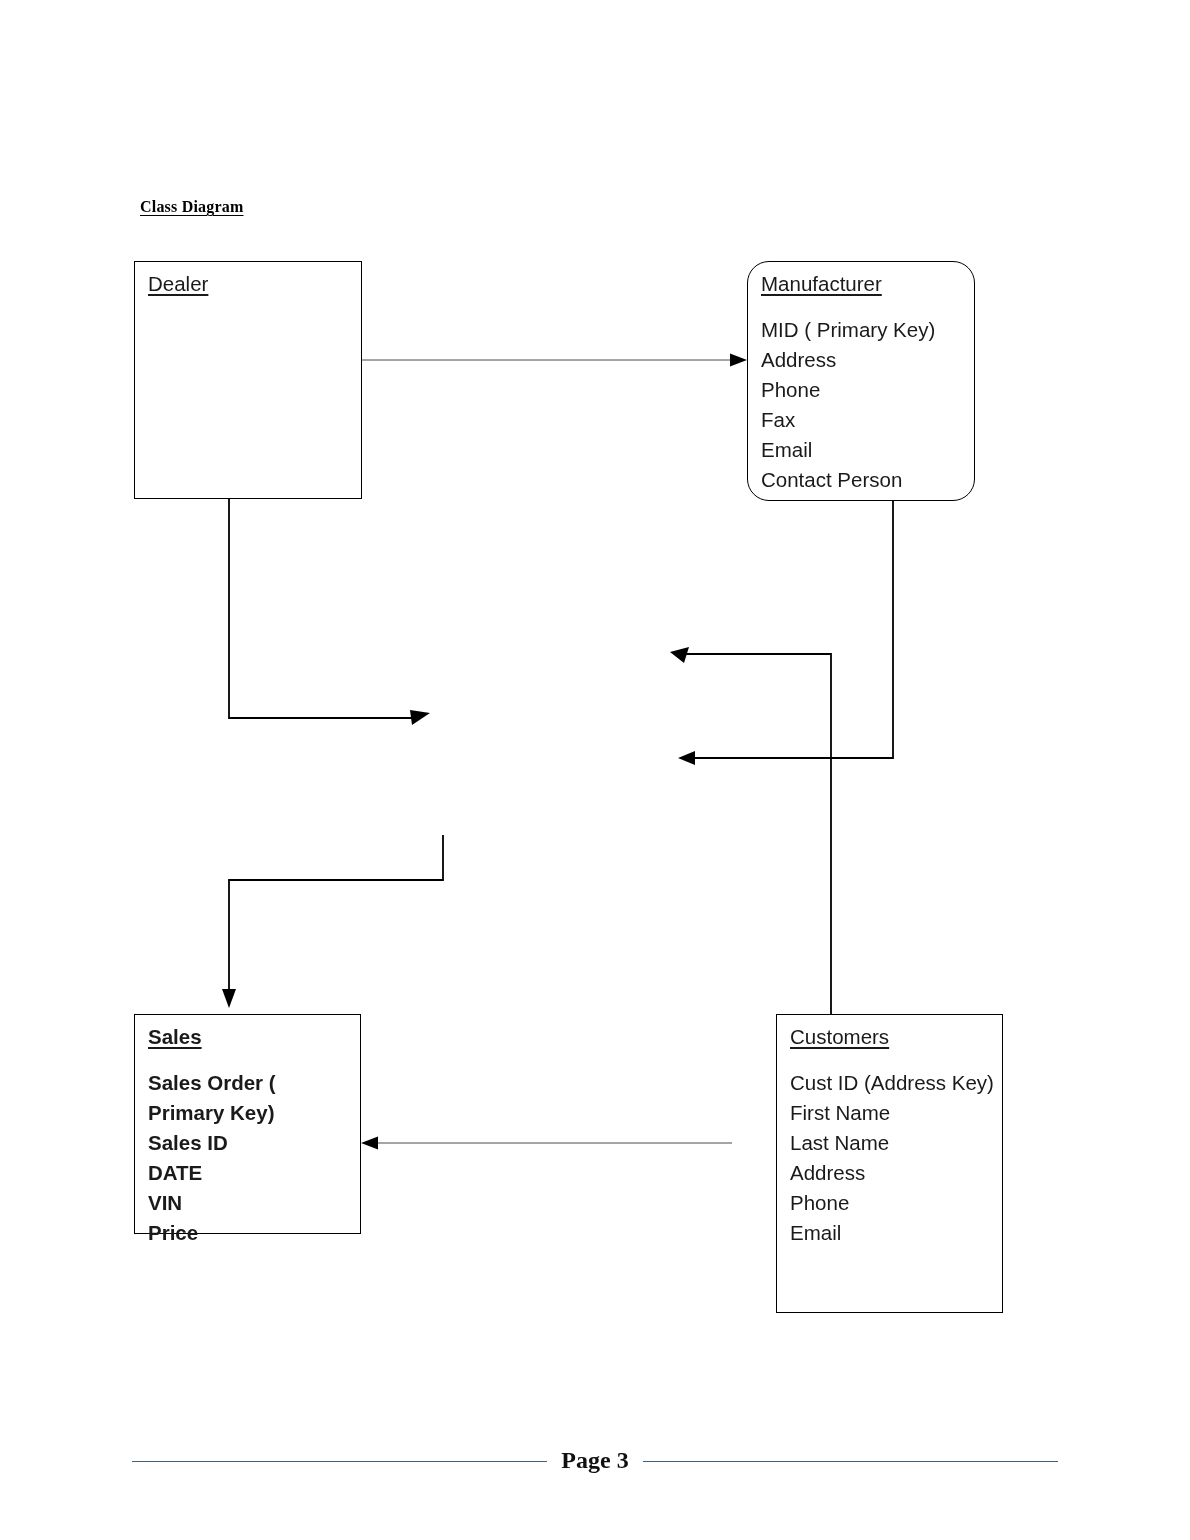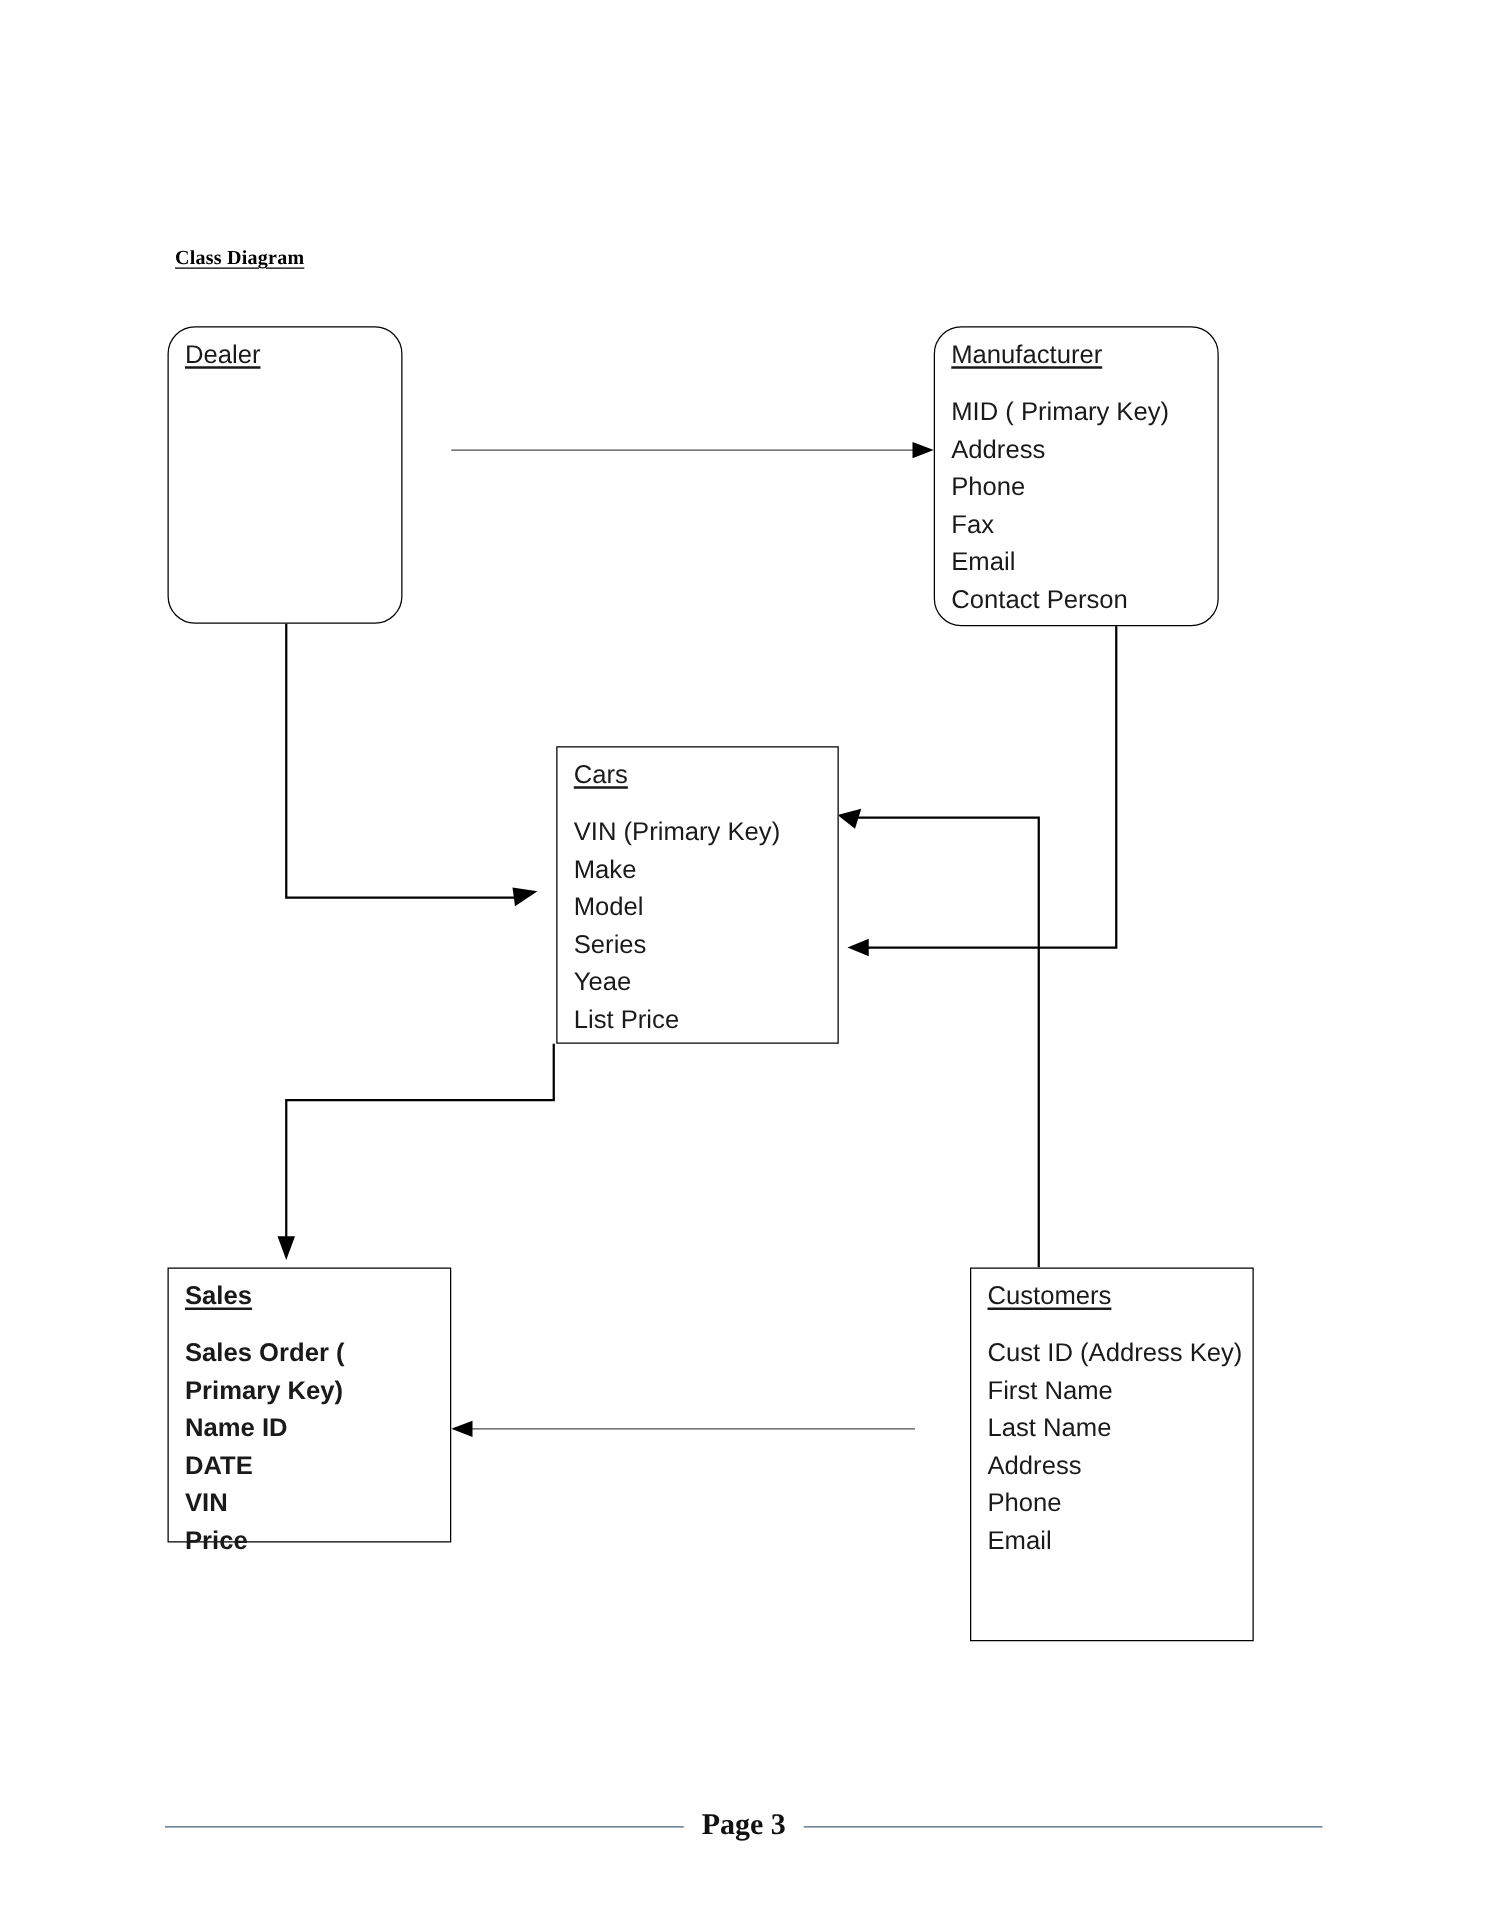--- a/index.html
+++ b/index.html
@@ -58,21 +58,21 @@
   }
   .uml-attrs li {
     line-height: 30px;
     white-space: nowrap;
   }
   .uml-attrs li.wrap {
     white-space: normal;
   }
 
   
-  #box-dealer       { left: 134px; top: 261px;  width: 188px; height: 238px; border-radius: 22px; }
+  #box-dealer       { left: 134px; top: 261px;  width: 228px; height: 238px; }
   #box-manufacturer { left: 747px; top: 261px;  width: 228px; height: 240px; border-radius: 22px; }
   #box-cars         { left: 445px; top: 597px;  width: 226px; height: 238px; }
   #box-sales        { left: 134px; top: 1014px; width: 227px; height: 220px; font-weight: bold; }
   #box-customers    { left: 732px; top: 1014px; width: 227px; height: 299px; margin-left: 44px; }
 
   .box-inner {
     position: absolute;
     left: 13px;
     top: 10px;
     right: 8px;
@@ -160,42 +160,28 @@
         <li>MID ( Primary Key)</li>
         <li>Address</li>
         <li>Phone</li>
         <li>Fax</li>
         <li>Email</li>
         <li>Contact Person</li>
       </ul>
     </div>
   </div>
 
-  <div class="uml-box" id="box-cars">
-    <div class="box-inner">
-      <div class="uml-title">Cars</div>
-      <div class="uml-gap"></div>
-      <ul class="uml-attrs">
-        <li>VIN (Primary Key)</li>
-        <li>Make</li>
-        <li>Model</li>
-        <li>Series</li>
-        <li>Yeae</li>
-        <li>List Price</li>
-      </ul>
-    </div>
-  </div>
 
   <div class="uml-box" id="box-sales">
     <div class="box-inner">
       <div class="uml-title">Sales</div>
       <div class="uml-gap"></div>
       <ul class="uml-attrs">
         <li class="wrap">Sales Order ( Primary Key)</li>
-        <li>Name ID</li>
+        <li>Sales ID</li>
         <li>DATE</li>
         <li>VIN</li>
         <li>Price</li>
       </ul>
     </div>
   </div>
 
   <div class="uml-box" id="box-customers">
     <div class="box-inner">
       <div class="uml-title">Customers</div>

